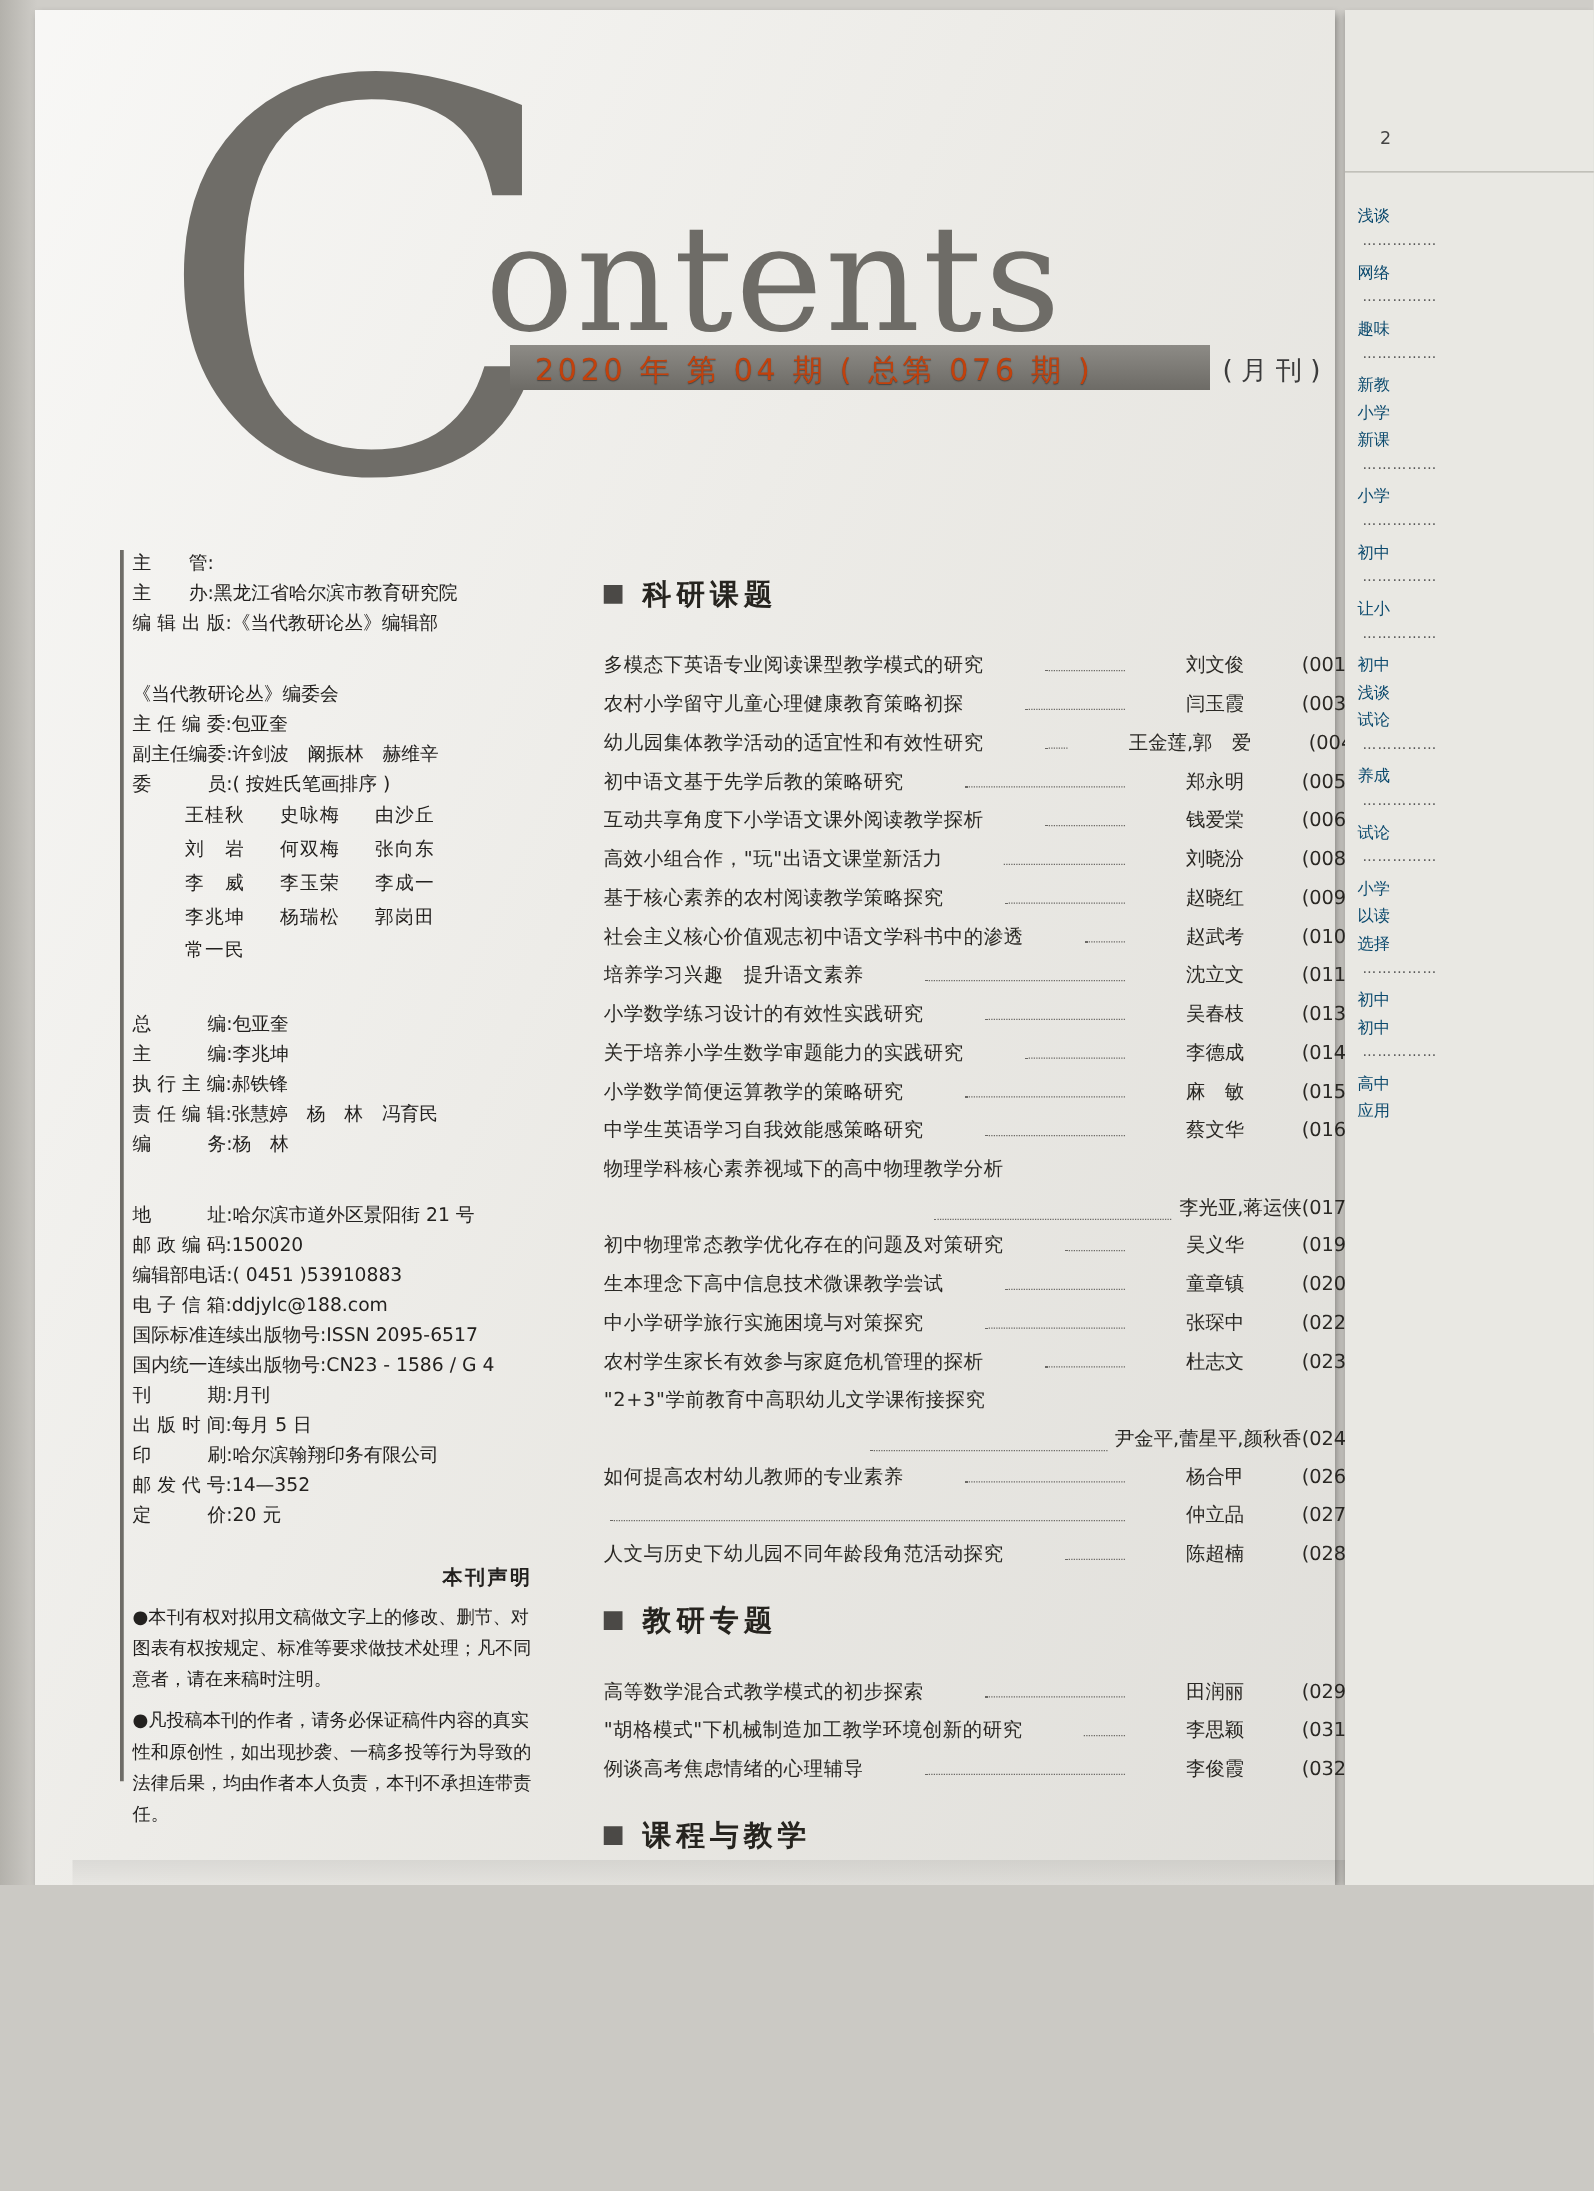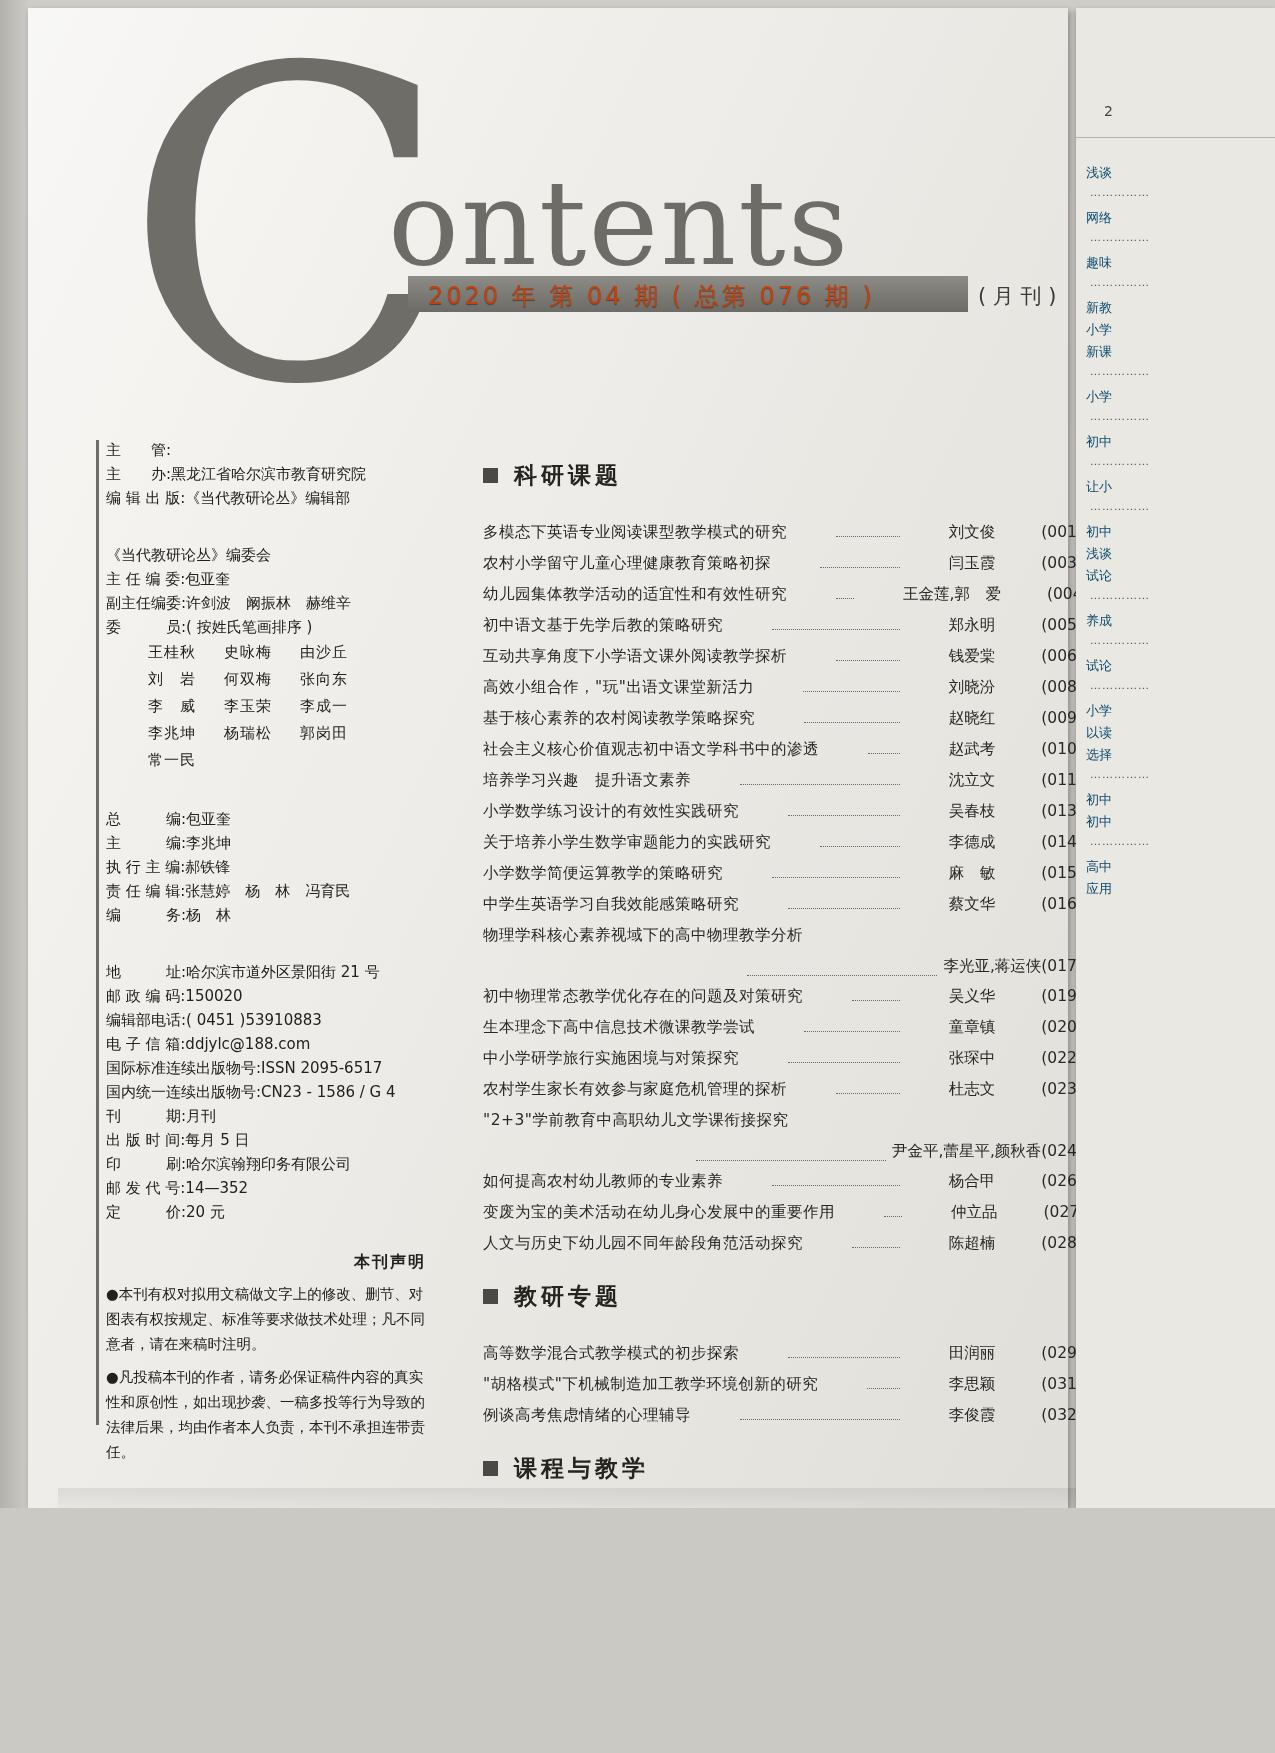--- a/index.html
+++ b/index.html
@@ -359,21 +359,20 @@
         <span class="pg">(024)</span>
       </div>
 
     <div class="item">
         <span class="t">如何提高农村幼儿教师的专业素养</span>
         <span class="dots"></span>
         <span class="au">杨合甲</span>
         <span class="pg">(026)</span>
       </div>
     <div class="item">
-        <span class="t">变废为宝的美术活动在幼儿身心发展中的重要作用</span>
         <span class="dots"></span>
         <span class="au">仲立品</span>
         <span class="pg">(027)</span>
       </div>
     <div class="item">
         <span class="t">人文与历史下幼儿园不同年龄段角范活动探究</span>
         <span class="dots"></span>
         <span class="au">陈超楠</span>
         <span class="pg">(028)</span>
       </div>

